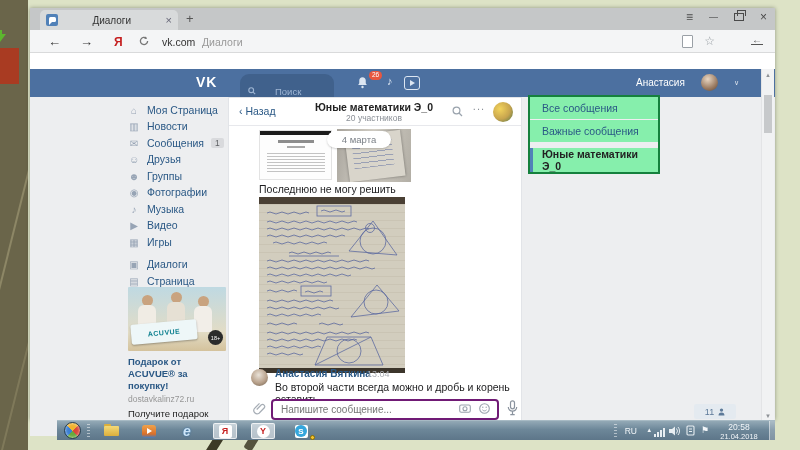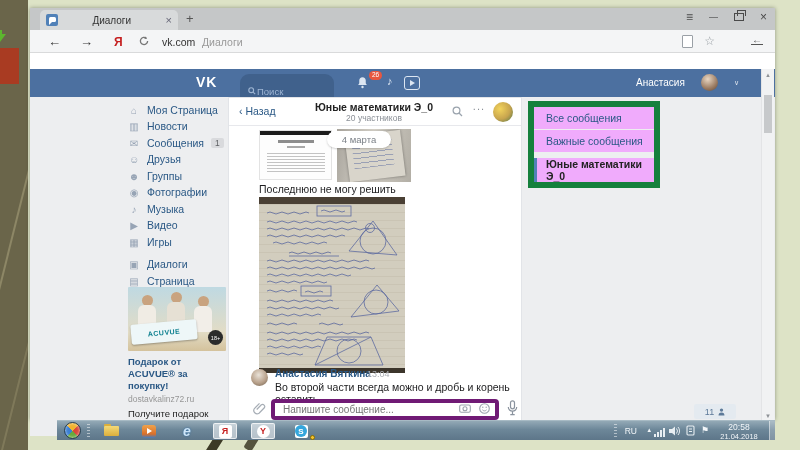--- a/index.html
+++ b/index.html
@@ -32,21 +32,21 @@
   .page-icon{width:9px;height:11px;border:1px solid #9aa0a6;border-radius:1px;background:#fff;}
   .star{color:#9aa0a6;font-size:12px;}
   .dl-arrow{width:0;height:0;border-left:6px solid transparent;border-right:6px solid transparent;border-top:8px solid #5cb62e;position:relative;}
   .dl-arrow::before{content:"";position:absolute;left:-2px;top:-12px;width:4px;height:5px;background:#5cb62e;}
   .save-arrow{font-size:10px;color:#555;border-bottom:1.5px solid #555;line-height:9px;padding:0 1px;}
   
   #content{position:absolute;left:0;top:45px;width:745px;height:367px;background:#edeef0;overflow:hidden;margin-top:16px;}
   #vk-header{position:absolute;left:0;top:0;width:100%;height:28px;background:#4c70a0;}
   #vk-logo{position:absolute;left:166px;top:5px;color:#fff;font-weight:bold;font-size:14px;letter-spacing:1px;}
   #vk-search{position:absolute;left:210px;top:5px;width:94px;height:34px;background:#40618c;border-radius:9px;
-             display:flex;align-items:center;gap:1px;padding:0 8px;box-sizing:border-box;color:#9fb6d4;font-size:9.5px;}
+             display:flex;align-items:center;gap:19px;padding:0 8px;box-sizing:border-box;color:#9fb6d4;font-size:9.5px;}
   .hdr-ico{position:absolute;top:6px;color:#dce6f2;}
   #bell-badge{position:absolute;left:339px;top:2px;background:#e8573f;color:#fff;font-size:6.5px;
               border-radius:6px;padding:1px 3px;line-height:1;}
   #play-btn{position:absolute;left:374px;top:7px;width:14px;height:12px;border:1.5px solid #dce6f2;border-radius:3px;
             display:flex;align-items:center;justify-content:center;}
   #play-btn i{width:0;height:0;border-top:3px solid transparent;border-bottom:3px solid transparent;border-left:5px solid #dce6f2;}
   #vk-user{position:absolute;right:36px;top:5px;display:flex;align-items:center;gap:16px;color:#fff;font-size:10px;}
   .avatar{border-radius:50%;flex:none;}
   #user-avatar{width:17px;height:17px;background:radial-gradient(circle at 40% 30%,#e8d6c2,#9a7b62 60%,#5a4436);}
   
@@ -92,26 +92,26 @@
   #date-pill{position:absolute;left:98px;top:33px;width:64px;height:17px;background:#fff;border-radius:9px;
              box-shadow:0 1px 2px rgba(0,0,0,.18);display:flex;align-items:center;justify-content:center;
              color:#7b8087;font-size:9.5px;}
   #msg1-text{position:absolute;left:30px;top:85px;font-size:10.5px;color:#1d1d1f;}
   #math-photo{position:absolute;left:30px;top:99px;width:146px;height:176px;}
   #msg2-avatar{position:absolute;left:22px;top:271px;width:17px;height:17px;
                background:radial-gradient(circle at 45% 35%,#e9e2d8,#b9a28c 55%,#6b5b49);}
   #msg2-name{position:absolute;left:46px;top:270px;font-size:10px;font-weight:bold;color:#2a5885;}
   #msg2-time{position:absolute;left:138px;top:271px;font-size:9px;color:#a9adb3;}
   #msg2-text{position:absolute;left:46px;top:283px;font-size:10.5px;color:#1d1d1f;}
-  #msg-input{position:absolute;left:42px;top:301px;width:228px;height:21px;border:4px solid #701a75;border-radius:4px;
+  #msg-input{position:absolute;left:42px;top:301px;width:228px;height:21px;border:2px solid #701a75;border-radius:4px;
              box-sizing:border-box;font-size:10px;color:#87919c;padding:0 44px 0 8px;background:#fff;outline:none;
              font-family:"Liberation Sans",sans-serif;}
   .in-ico{position:absolute;top:305px;color:#9aa3ad;}
   
-  #filters-card{position:absolute;left:498px;top:32px;width:132px;background:#f0abfc;border:6px solid #15803d;box-sizing:border-box;}
+  #filters-card{position:absolute;left:498px;top:26px;width:132px;background:#86efac;border:2px solid #15803d;box-sizing:border-box;}
   .f-row{height:22px;display:flex;align-items:center;padding-left:12px;font-size:10.5px;color:#2a5885;border-bottom:1px solid #edeef0;}
   .f-gap{height:6px;background:#edeef0;}
   .f-sel{height:24px;display:flex;align-items:center;padding-left:9px;font-size:10.5px;font-weight:bold;color:#222;
          border-left:3px solid #5181b8;}
   #scroll-badge{position:absolute;left:664px;top:335px;width:42px;height:15px;background:#e4eaf0;border-radius:2px;
                 display:flex;align-items:center;justify-content:center;gap:4px;color:#5d7a99;font-size:9px;}
   
   #scrollbar{position:absolute;left:731px;top:0;width:13px;height:367px;background:#f1f2f3;border-left:1px solid #e3e4e6;box-sizing:border-box;}
   #scrollbar .thumb{position:absolute;left:2px;top:26px;width:8px;height:38px;background:#c7c9cb;}
   #scrollbar .ar{position:absolute;left:0;width:100%;text-align:center;font-size:6px;color:#8e9296;}

